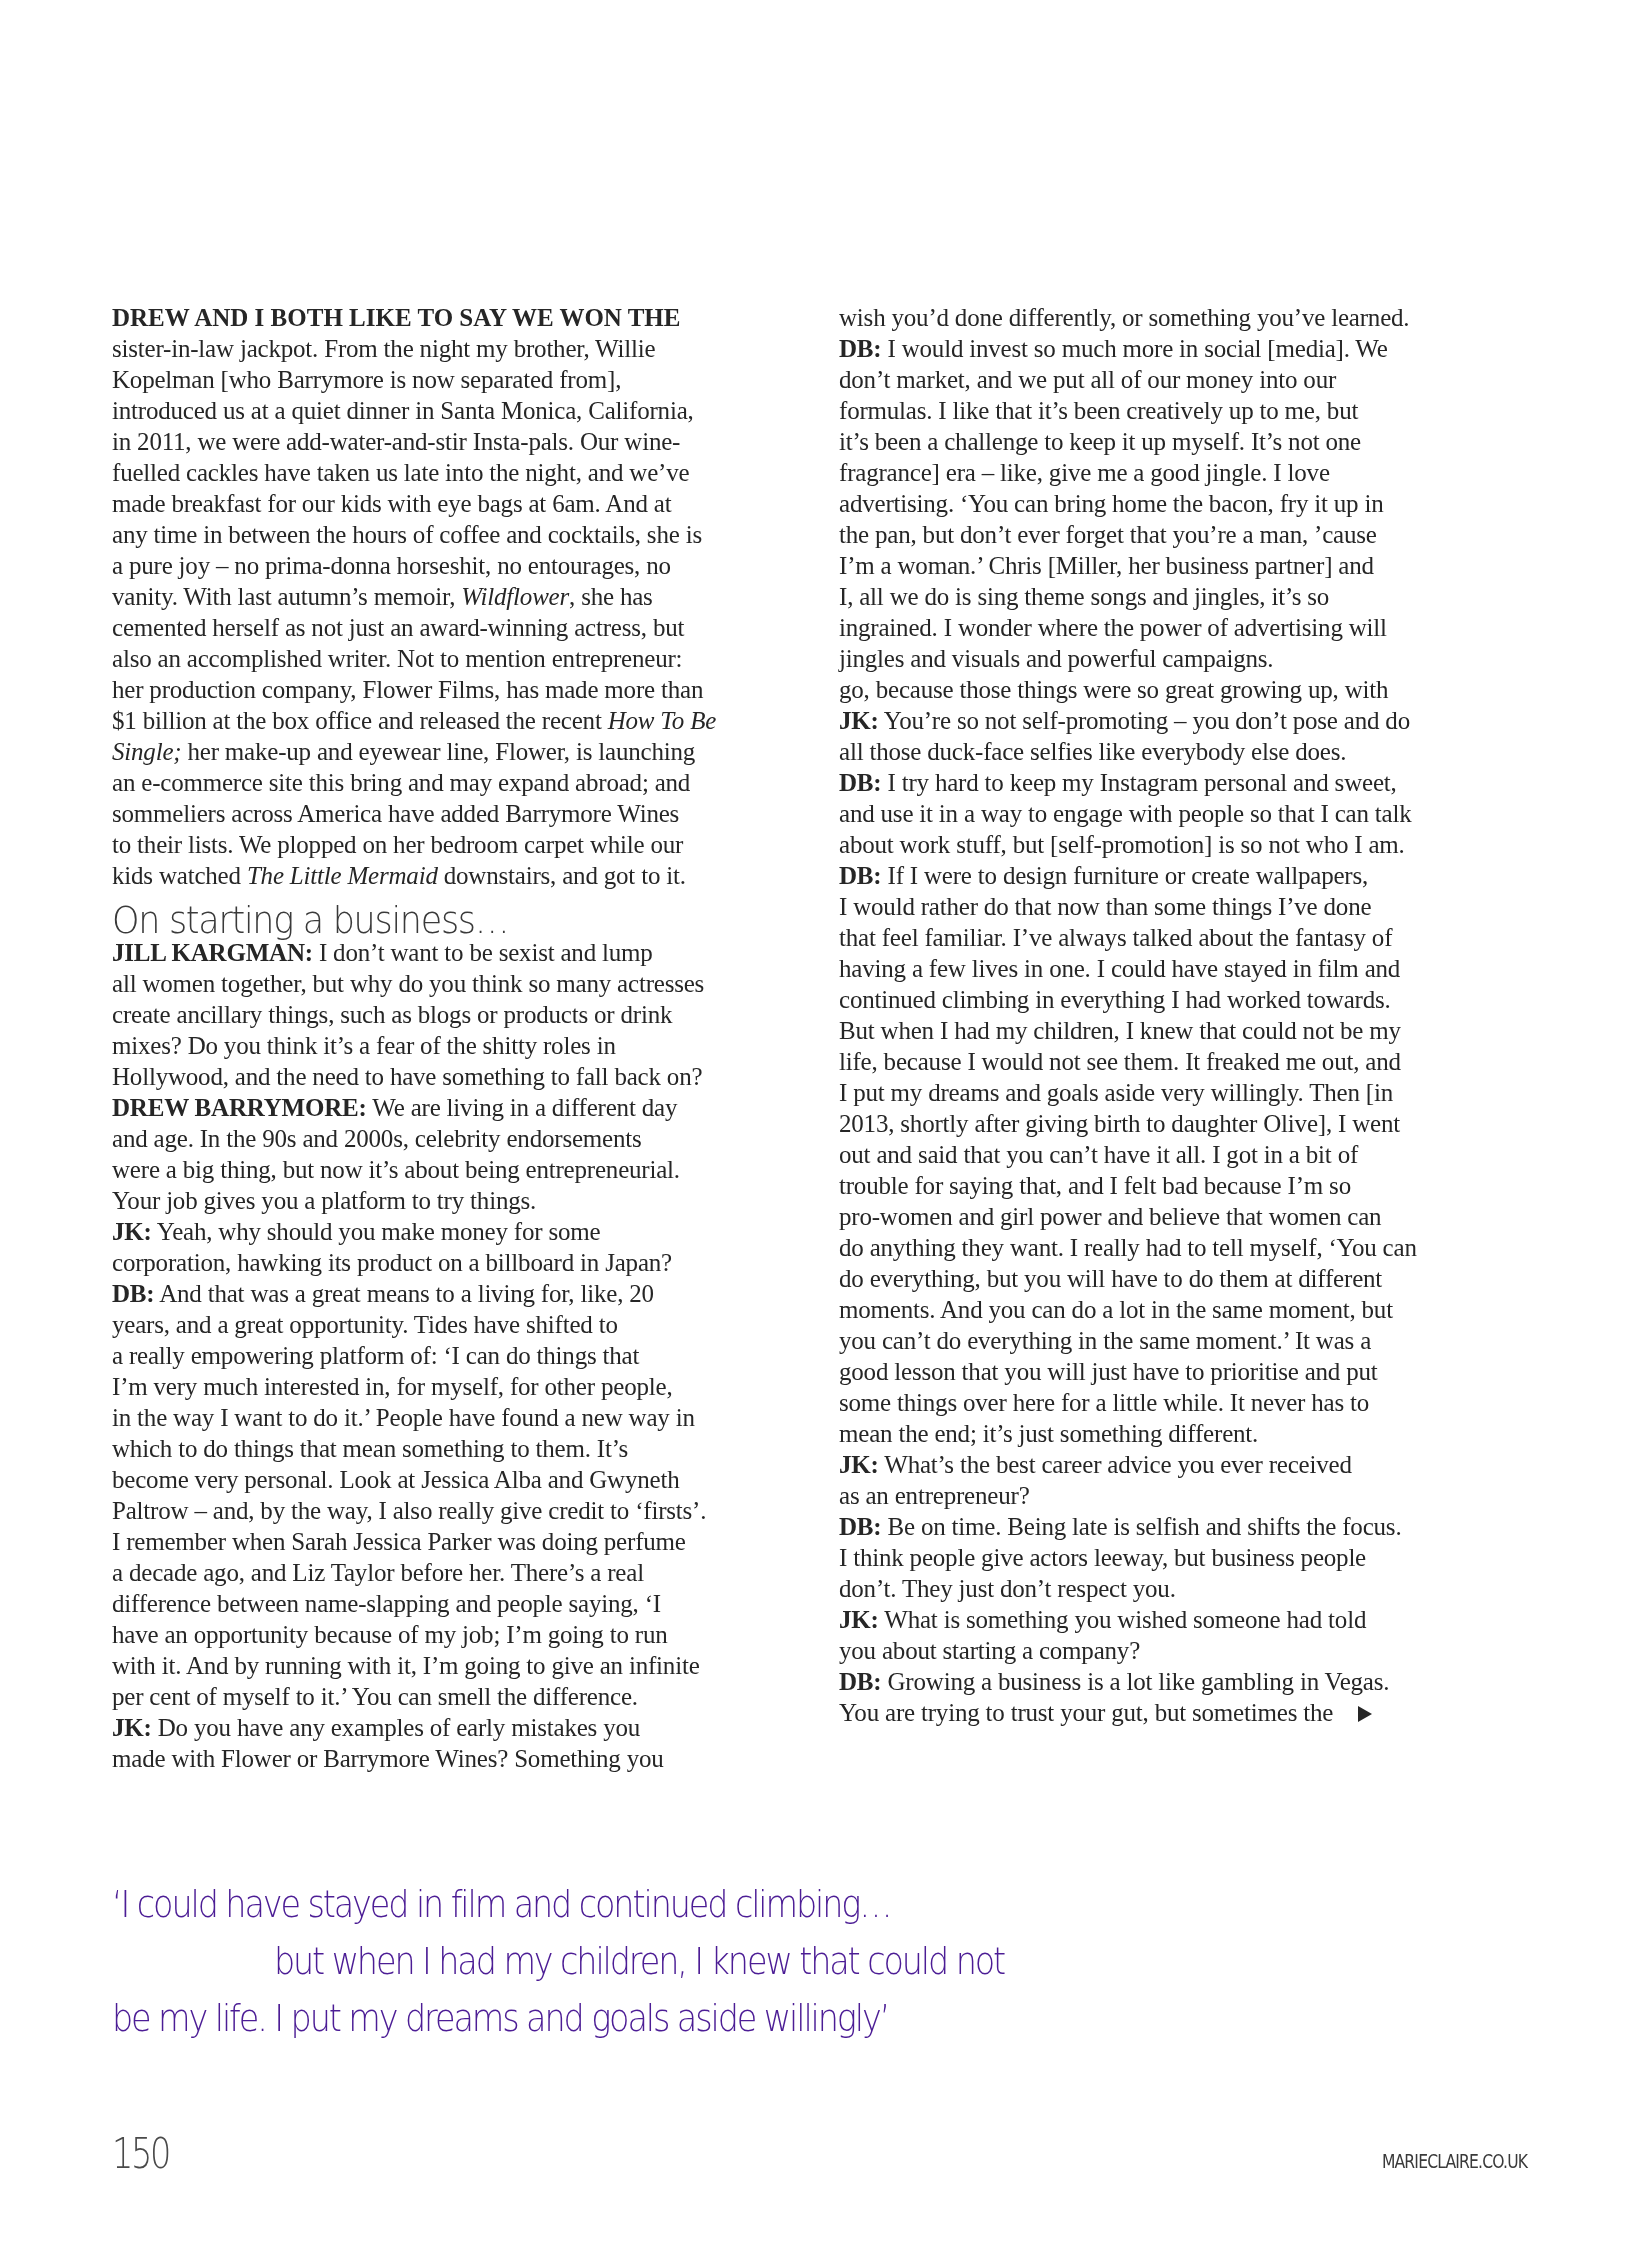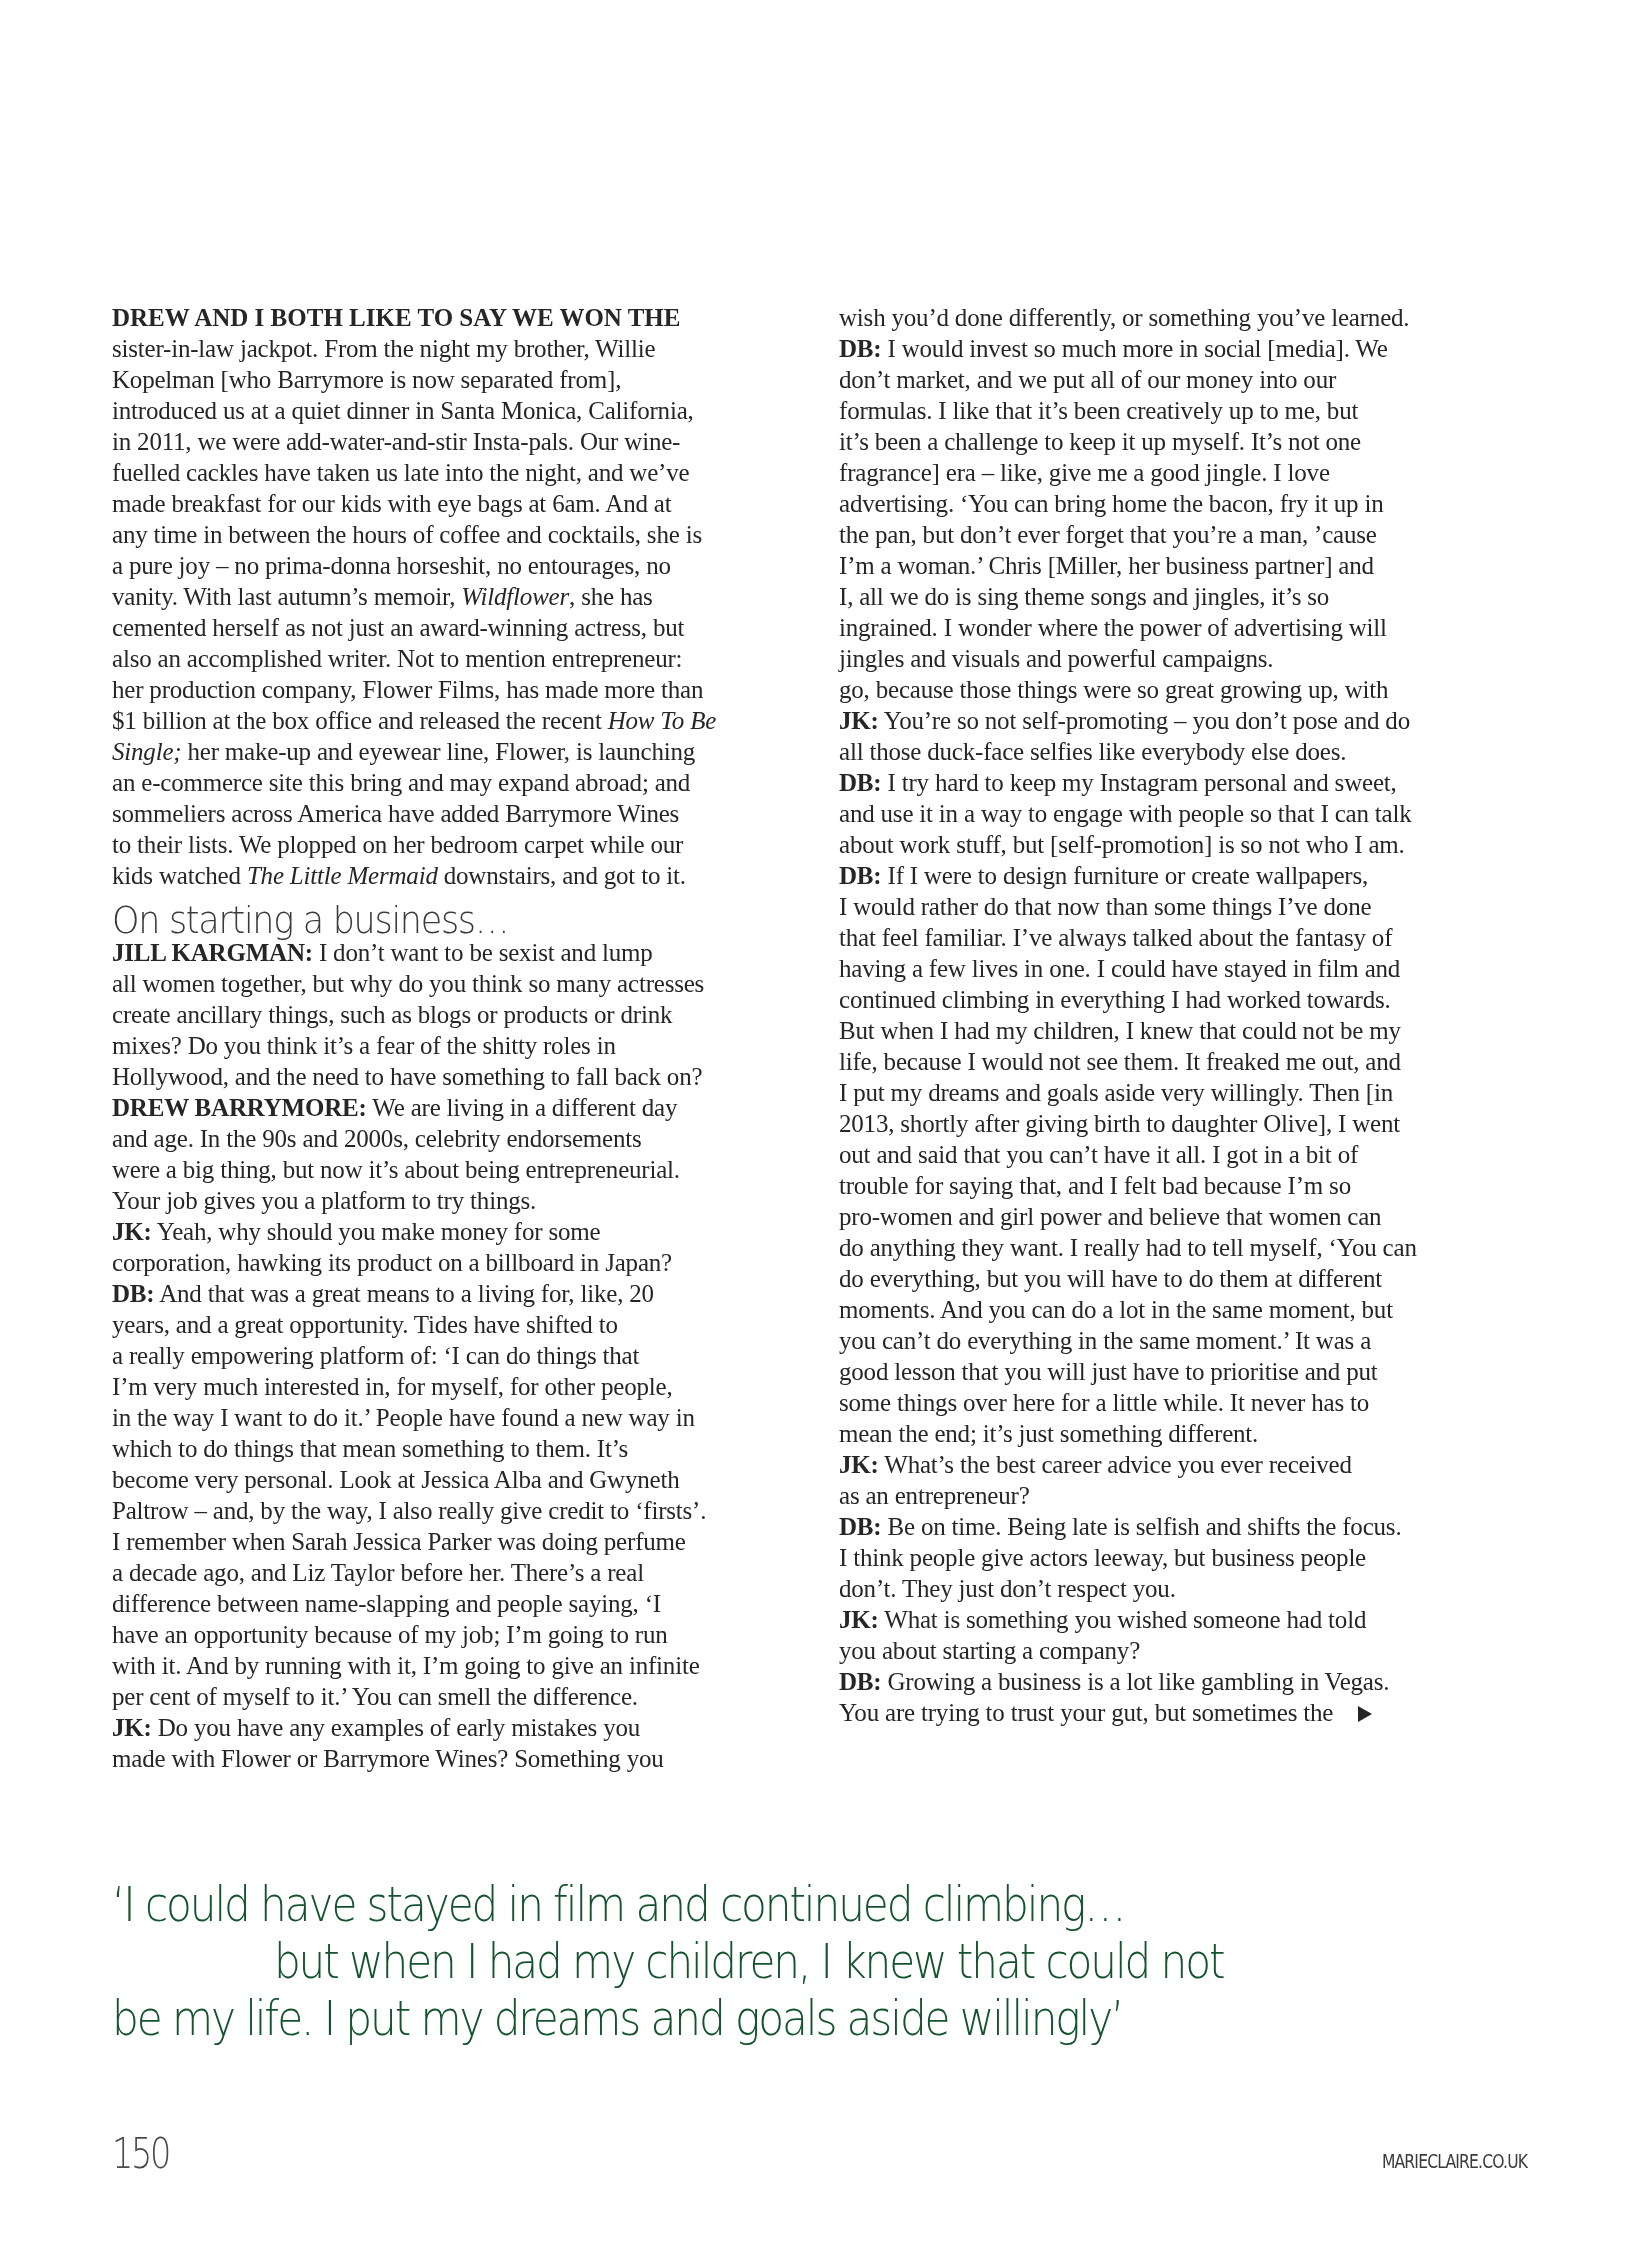--- a/index.html
+++ b/index.html
@@ -42,23 +42,23 @@
     margin-left: 25px;
     vertical-align: -1px;
   }
   .pullquote {
     position: absolute;
     left: 112px;
     top: 1876px;
     width: 1427px;
     font-family: "DejaVu Sans", sans-serif;
     font-weight: 200;
-    font-size: 48px;
+    font-size: 38px;
     line-height: 57px;
-    color: #14532d;
+    color: #4c1d95;
     letter-spacing: -2.4px;
   }
   .pq-line { display: block; white-space: nowrap; transform: scaleX(0.88); transform-origin: left center; }
   .pq-indent { padding-left: 184px; }
   .page-number {
     position: absolute;
     left: 112px;
     top: 2129px;
     font-family: "DejaVu Sans", sans-serif;
     font-weight: 200;

